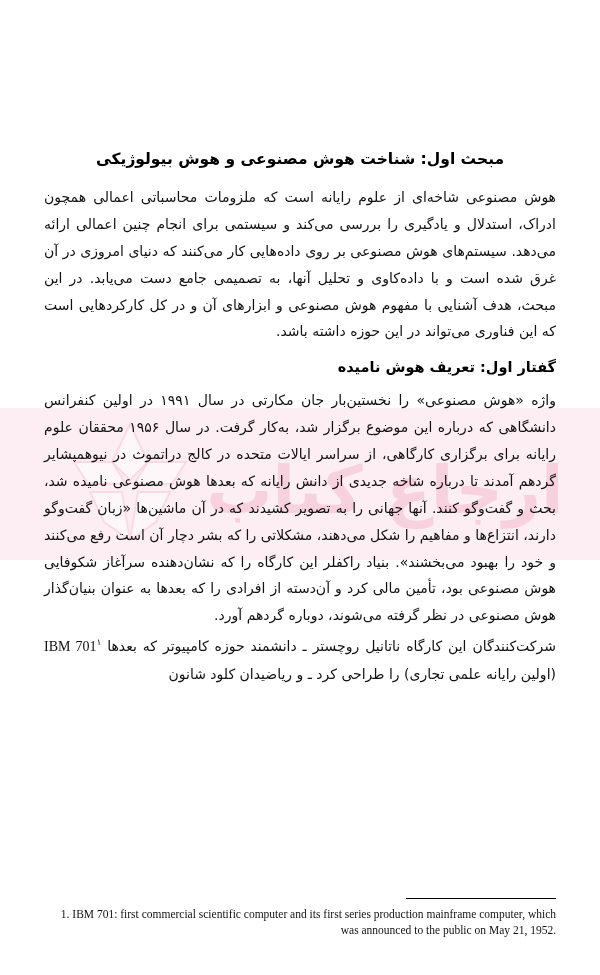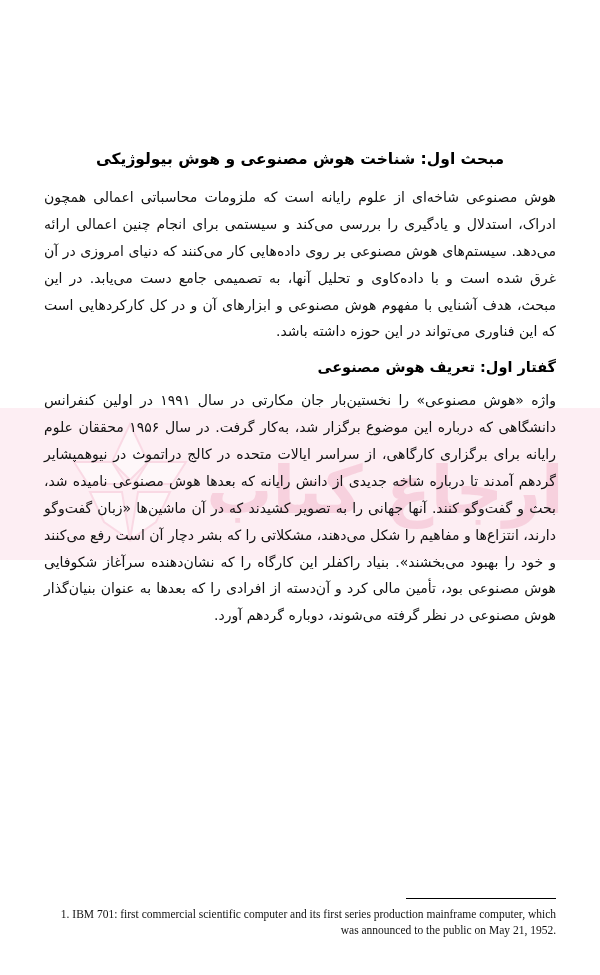--- a/index.html
+++ b/index.html
@@ -147,22 +147,25 @@
 
 <div id="watermark-text">ارجاع کتاب</div>
 
 <div id="page">
   <div class="spacer-top"></div>
 
   <h1 class="chapter-title">مبحث اول: شناخت هوش مصنوعی و هوش بیولوژیکی</h1>
 
   <p class="body-par">هوش مصنوعی شاخه‌ای از علوم رایانه است که ملزومات محاسباتی اعمالی همچون ادراک، استدلال و یادگیری را بررسی می‌کند و سیستمی برای انجام چنین اعمالی ارائه می‌دهد. سیستم‌های هوش مصنوعی بر روی داده‌هایی کار می‌کنند که دنیای امروزی در آن غرق شده است و با داده‌کاوی و تحلیل آنها، به تصمیمی جامع دست می‌یابد. در این مبحث، هدف آشنایی با مفهوم هوش مصنوعی و ابزارهای آن و در کل کارکردهایی است که این فناوری می‌تواند در این حوزه داشته باشد.</p>
 
-  <h2 class="section-title">گفتار اول: تعریف هوش مصنوعی</h2>
+  <h2 class="section-title">گفتار اول: تعریف هوش نامیده</h2>
 
   <p class="body-par">واژه «هوش مصنوعی» را نخستین‌بار جان مکارتی در سال ۱۹۹۱ در اولین کنفرانس دانشگاهی که درباره این موضوع برگزار شد، به‌کار گرفت. در سال ۱۹۵۶ محققان علوم رایانه برای برگزاری کارگاهی، از سراسر ایالات متحده در کالج دراتموث در نیوهمپشایر گردهم آمدند تا درباره شاخه جدیدی از دانش رایانه که بعدها هوش مصنوعی نامیده شد، بحث و گفت‌وگو کنند. آنها جهانی را به تصویر کشیدند که در آن ماشین‌ها «زبان گفت‌وگو دارند، انتزاع‌ها و مفاهیم را شکل می‌دهند، مشکلاتی را که بشر دچار آن است رفع می‌کنند و خود را بهبود می‌بخشند». بنیاد راکفلر این کارگاه را که نشان‌دهنده سرآغاز شکوفایی هوش مصنوعی بود، تأمین مالی کرد و آن‌دسته از افرادی را که بعدها به عنوان بنیان‌گذار هوش مصنوعی در نظر گرفته می‌شوند، دوباره گردهم آورد.</p>
 
+  <p class="body-par">
+    <span>شرکت‌کنندگان این کارگاه ناتانیل روچستر ـ دانشمند حوزه کامپیوتر که بعدها </span><span class="latin">IBM 701</span><sup class="footnote-ref">۱</sup><span> (اولین رایانه علمی تجاری) را طراحی کرد ـ و ریاضیدان کلود شانون</span>
+  </p>
 </div>
 
 <div id="footnote-area">
   <hr id="footnote-rule">
   <div class="footnote">1. IBM 701: first commercial scientific computer and its first series production mainframe computer, which was announced to the public on May 21, 1952.</div>
 </div>
 
 </body></html>

